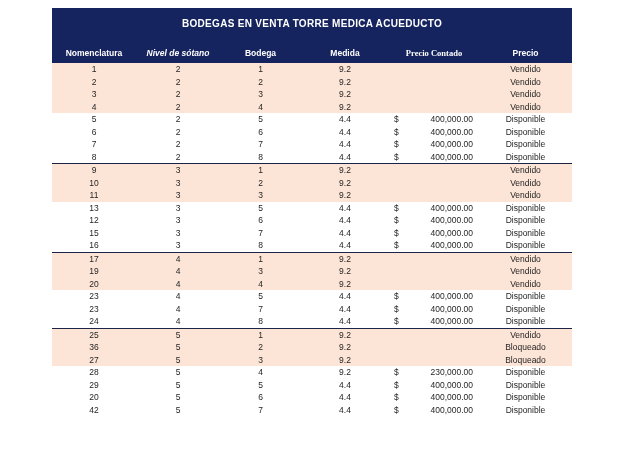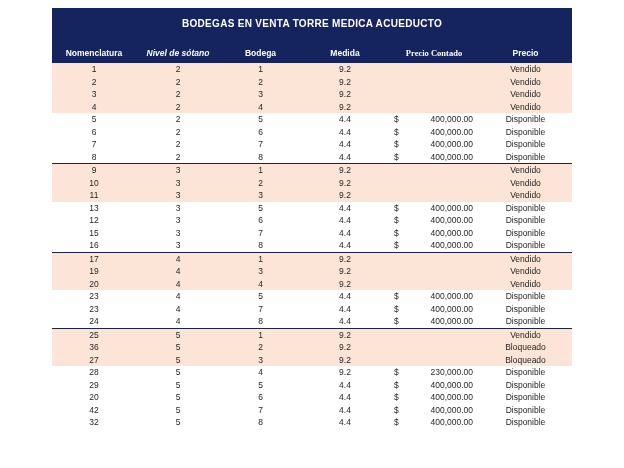--- a/index.html
+++ b/index.html
@@ -387,28 +387,15 @@
           <td>7</td>
           <td>4.4</td>
           <td class="precio">
             <span class="precio-inner">
               <span>$</span>
               <span>400,000.00</span>
             </span>
           </td>
           <td>Disponible</td>
         </tr>
-        <tr class="">
-          <td>32</td>
-          <td>5</td>
-          <td>8</td>
-          <td>4.4</td>
-          <td class="precio">
-            <span class="precio-inner">
-              <span>$</span>
-              <span>400,000.00</span>
-            </span>
-          </td>
-          <td>Disponible</td>
-        </tr>
       </tbody>
   </table>
 </div>
 
 </body></html>

